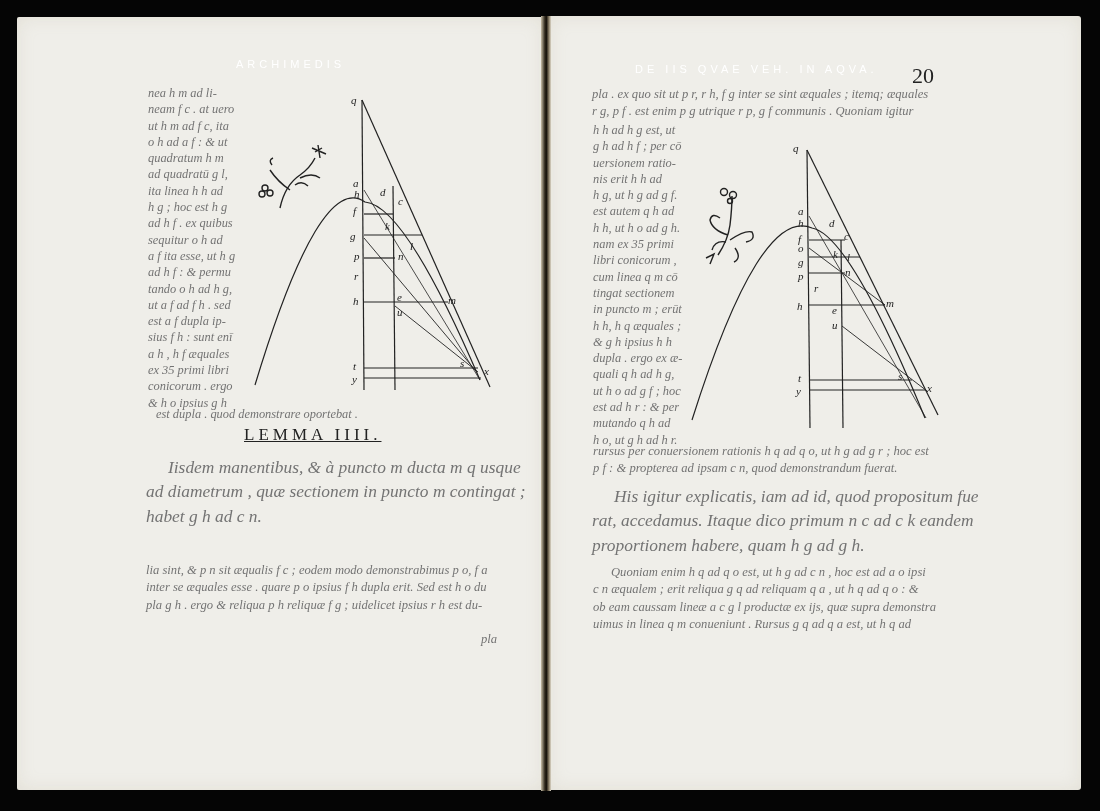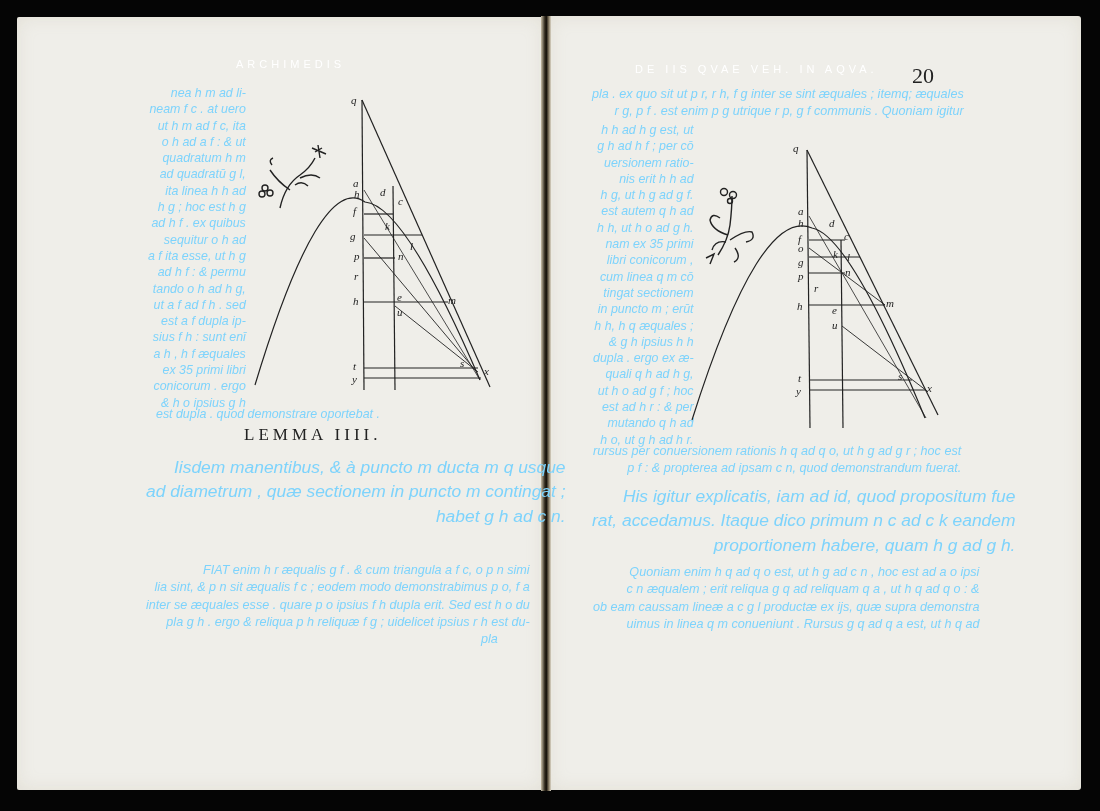--- a/index.html
+++ b/index.html
@@ -16,26 +16,26 @@
   .page.right { left: 549px; top: 16px; width: 532px; height: 774px; border-radius: 0 3px 3px 0; }
   .gutter {
     position: absolute; left: 541px; top: 16px; width: 10px; height: 775px;
     background: linear-gradient(to right, #c9bfa8 0%, #2a2418 40%, #1a150d 55%, #8e826a 80%, #dcd6c8 100%);
   }
   .abs { position: absolute; }
   .running-head {
     font-family: Liberation Sans, sans-serif; font-size: 11px; letter-spacing: 4px; color: #ffffff;
   }
   .folio { font-family: "Liberation Serif", serif; font-size: 22px; color: #222; }
-  .ital { font-family: Liberation Sans, sans-serif; font-style: italic; color: #7dd3fc; text-align: right; }
+  .ital { font-family: Liberation Serif, serif; font-style: italic; color: #737373; }
   .col-lines div { white-space: nowrap; }
   .small { font-size: 12.4px; line-height: 16.3px; }
   .med { font-size: 12.6px; line-height: 17.3px; }
   .big { font-size: 17.4px; line-height: 24.4px; }
-  .heading { font-family: "Liberation Serif", serif; font-size: 17px; letter-spacing: 4px; color: #222; }
+  .heading { font-family: "Liberation Serif", serif; font-size: 17px; letter-spacing: 4px; color: #222; text-decoration: underline; }
   svg text { font-family: "Liberation Serif", serif; font-style: italic; fill: #222; }
 </style>
 </head>
 <body>
 
 <div class="page left"></div>
 <div class="page right"></div>
 <div class="gutter"></div>
 
 <div class="abs running-head" style="left:236px; top:58px;">ARCHIMEDIS</div>
@@ -124,21 +124,20 @@
 
 <div class="abs heading" style="left:244px; top:425px;">LEMMA IIII.</div>
 
 <div class="abs ital big col-lines" style="left:146px; top:455px;">
   <div style="padding-left:22px;">Iisdem manentibus, &amp; à puncto m ducta m q usque</div>
   <div>ad diametrum , quæ sectionem in puncto m contingat ;</div>
   <div>habet g h ad c n.</div>
 </div>
 
 <div class="abs ital med col-lines" style="left:146px; top:562px;">
-  <div style="padding-left:18px;">FIAT enim h r æqualis g f . &amp; cum triangula a f c, o p n simi</div>
   <div>lia sint, &amp; p n sit æqualis f c ; eodem modo demonstrabimus p o, f a</div>
   <div>inter se æquales esse . quare p o ipsius f h dupla erit. Sed est h o du</div>
   <div>pla g h . ergo &amp; reliqua p h reliquæ f g ; uidelicet ipsius r h est du-</div>
 </div>
 <div class="abs ital med" style="left:481px; top:631px;">pla</div>
 
 <div class="abs running-head" style="left:635px; top:63px;">DE IIS QVAE VEH. IN AQVA.</div>
 <div class="abs folio" style="left:912px; top:63px;">20</div>
 
 <div class="abs ital med col-lines" style="left:592px; top:86px;">

